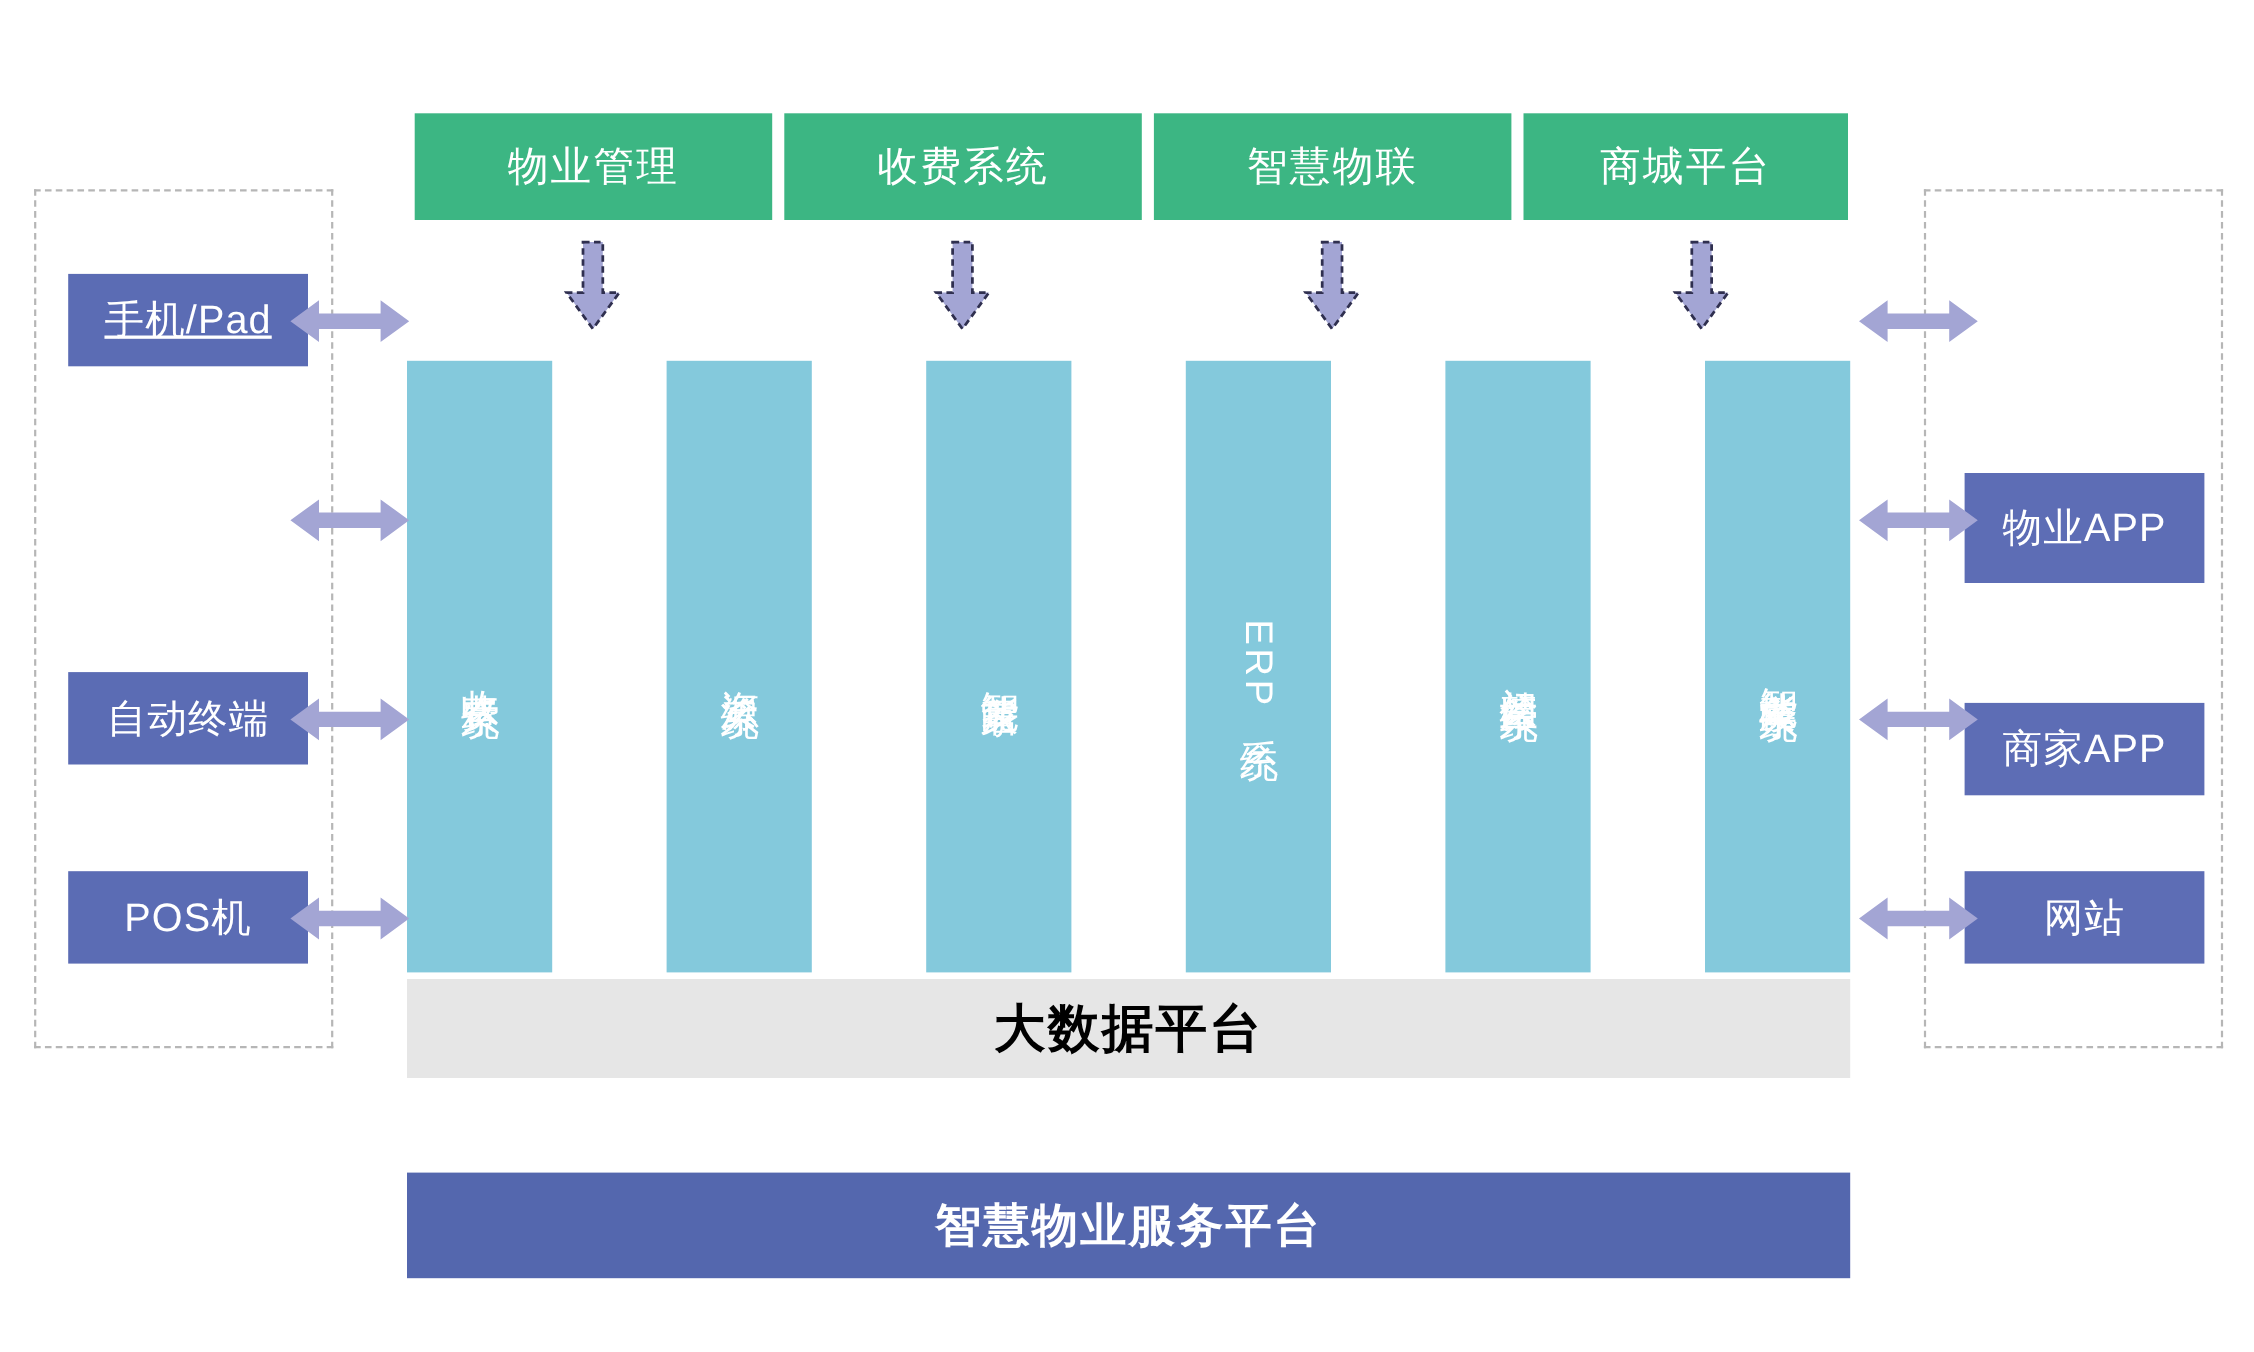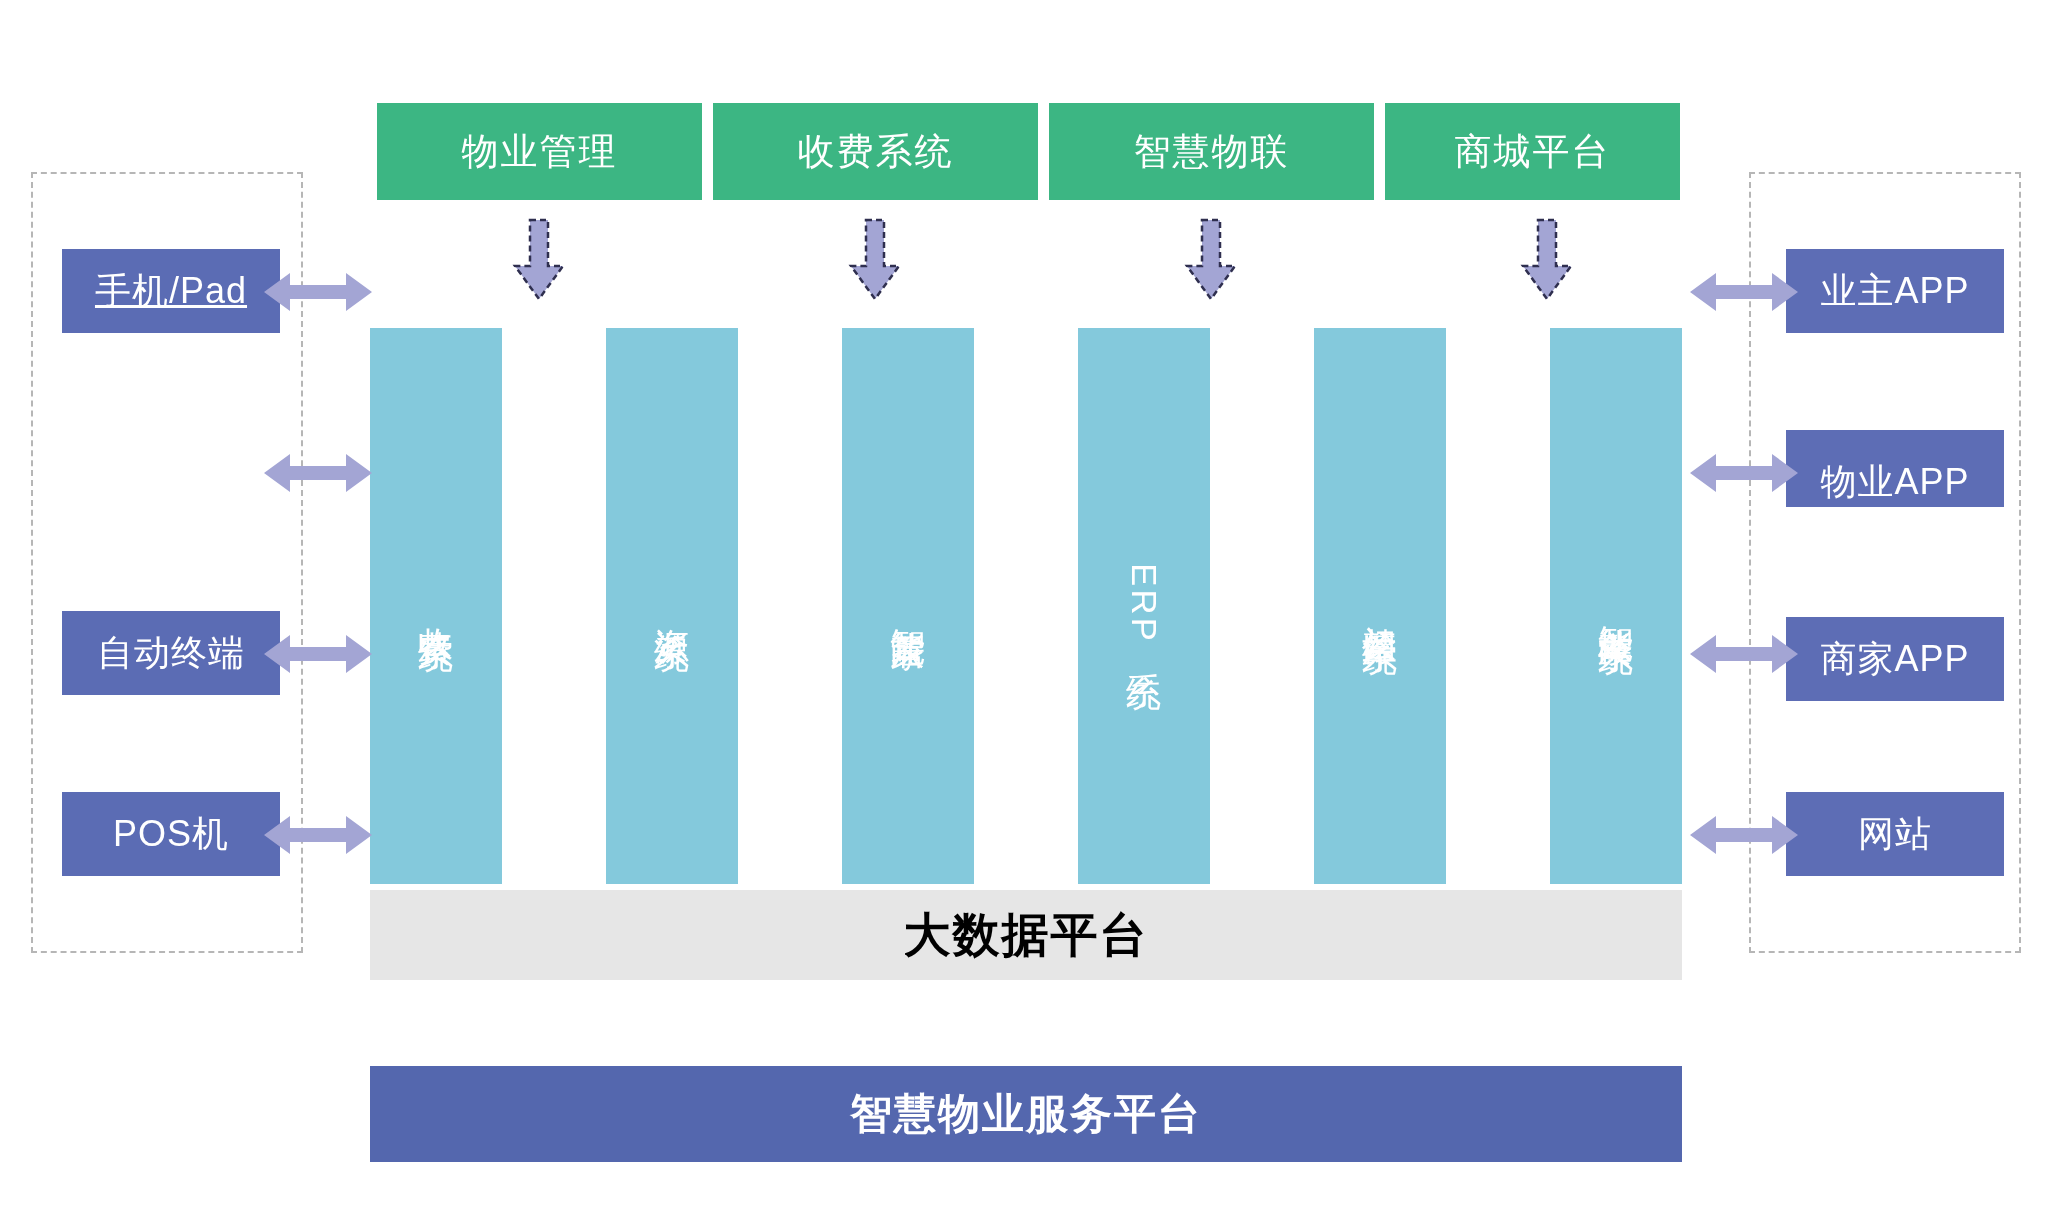--- a/index.html
+++ b/index.html
@@ -185,29 +185,26 @@
       <polygon points="2,24 28,5 28,17 84,17 84,5 110,24 84,43 84,31 28,31 28,43" fill="#a3a5d4"></polygon>
     </svg>
   </div>
 
   <div class="arrow" style="left:262px;top:811px;width:112px;height:48px;">
     <svg viewBox="0 0 112 48" preserveAspectRatio="none">
       <polygon points="2,24 28,5 28,17 84,17 84,5 110,24 84,43 84,31 28,31 28,43" fill="#a3a5d4"></polygon>
     </svg>
   </div>
 
-  <div class="pbox right" style="left:1786px;top:249px;width:218px;height:84px;">
-    <span>业主APP</span>
-  </div>
-
-  <div class="pbox right" style="left:1786px;top:430px;width:218px;height:77px;align-items:flex-end;">
+
+  <div class="pbox right" style="left:1786px;top:430px;width:218px;height:100px;">
     <span>物业APP</span>
   </div>
 
-  <div class="pbox right" style="left:1786px;top:617px;width:218px;height:84px;">
+  <div class="pbox right" style="left:1786px;top:639px;width:218px;height:84px;">
     <span>商家APP</span>
   </div>
 
   <div class="pbox right" style="left:1786px;top:792px;width:218px;height:84px;">
     <span>网站</span>
   </div>
 
   <div class="arrow" style="left:1688px;top:268px;width:112px;height:48px;">
     <svg viewBox="0 0 112 48" preserveAspectRatio="none">
       <polygon points="2,24 28,5 28,17 84,17 84,5 110,24 84,43 84,31 28,31 28,43" fill="#a3a5d4"></polygon>

